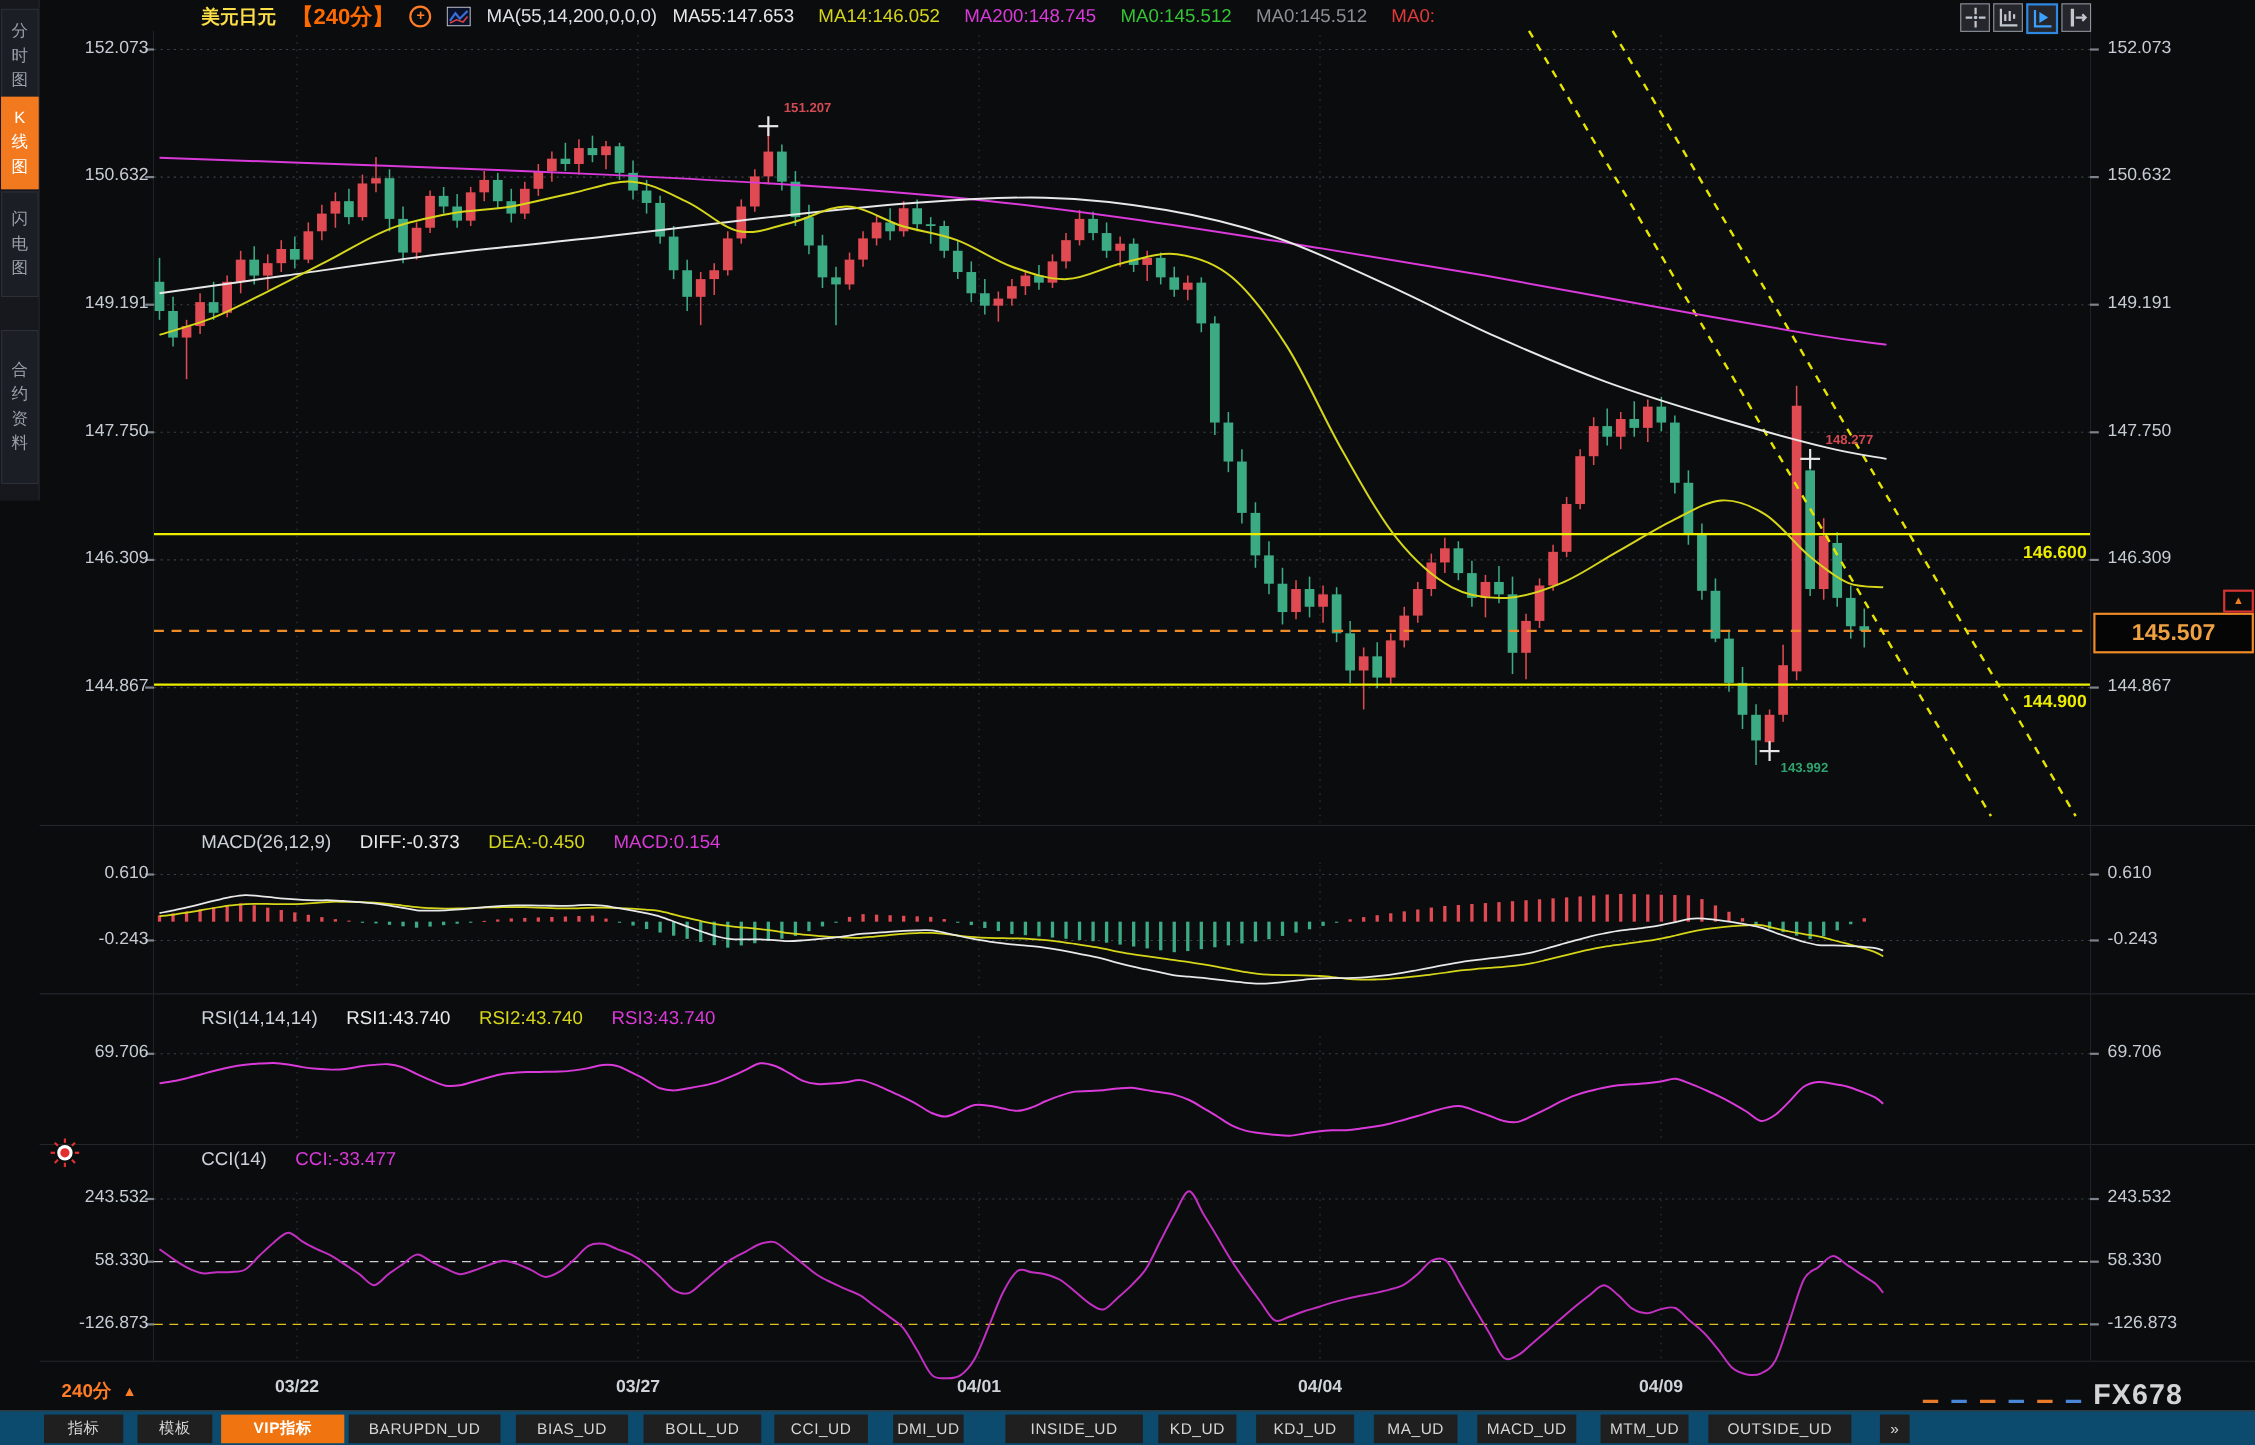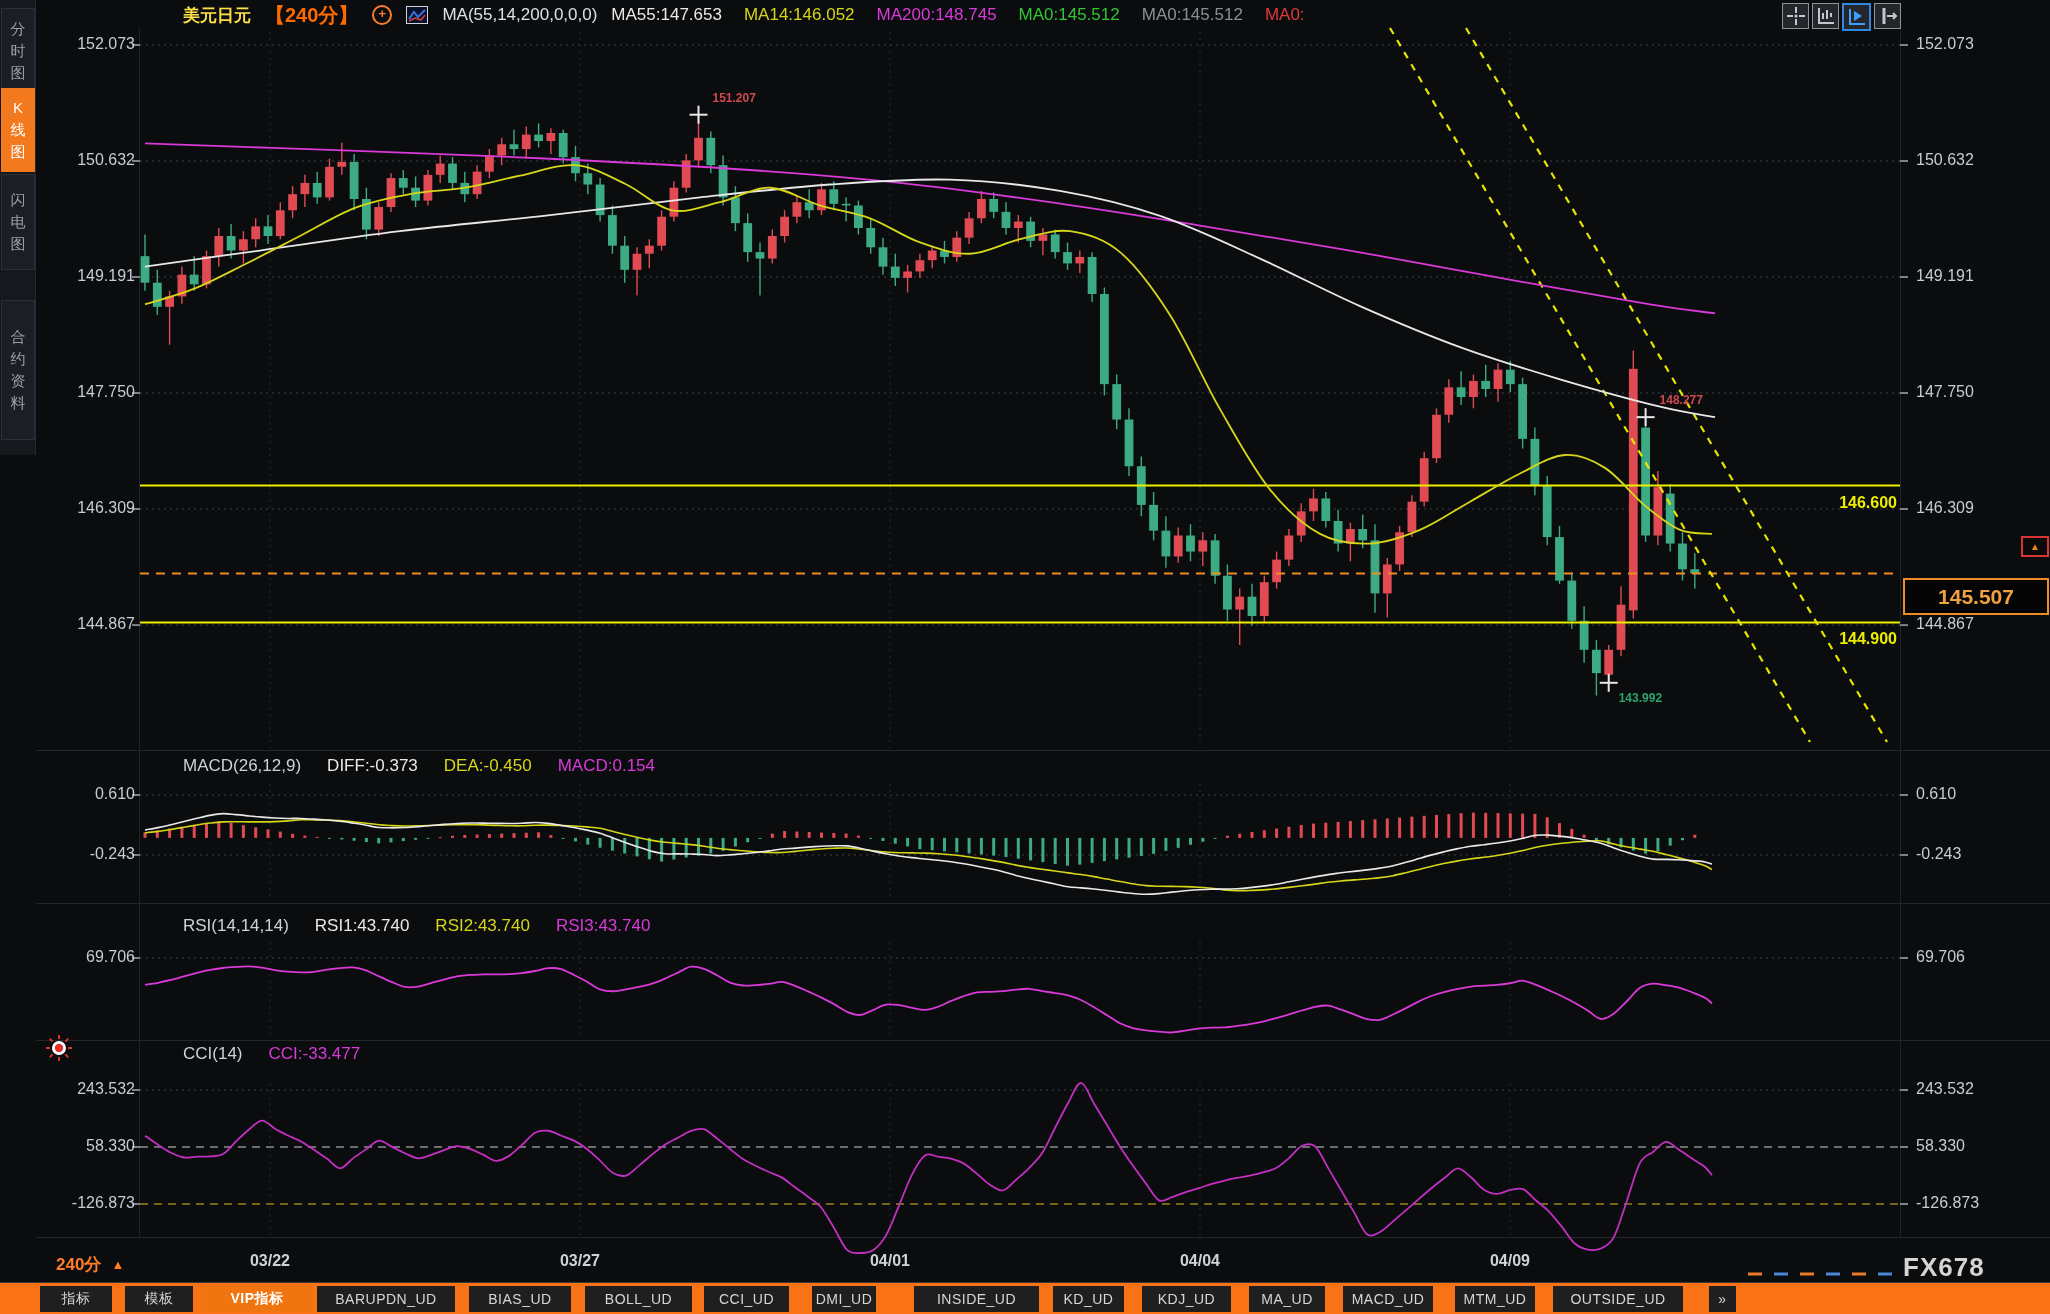--- a/index.html
+++ b/index.html
@@ -21,25 +21,25 @@
   .ind-header .t{color:#ccd2da;}
   .ind-header .w{color:#e9e9e9;}
   .ind-header .y{color:#d6d619;}
   .ind-header .m{color:#d93ad9;}
   .axlbl{position:absolute;font-size:16px;color:#c6ccd4;}
   .datelbl{position:absolute;font-size:16px;font-weight:bold;color:#ced3da;text-align:center;width:80px;top:1252px;}
   .hline-lbl{position:absolute;font-size:16px;font-weight:bold;color:#eded00;width:200px;text-align:right;margin-top:29px;}
   .ann{position:absolute;font-size:12px;font-weight:bold;}
   #pricebox{position:absolute;left:1903px;top:557px;width:142px;height:33px;border:2px solid #ef8c28;
             background:#050505;color:#f0a242;font-size:21px;font-weight:bold;display:flex;align-items:center;
-            justify-content:center;margin-top:21px;}
+            justify-content:center;}
   #alerticon{position:absolute;left:2021px;top:536px;width:24px;height:17px;border:2px solid #d83434;background:#0a0a0a;
              color:#f08020;font-size:10px;display:flex;align-items:center;justify-content:center;}
   #interval-row{position:absolute;left:56px;top:1253px;color:#ff7d27;font-size:17px;font-weight:bold;display:flex;gap:10px;align-items:center;}
-  #tabbar{position:absolute;left:0;top:1282px;width:2050px;height:32px;background:#f97316;border-top:1px solid #3a3a3a;}
+  #tabbar{position:absolute;left:0;top:1282px;width:2050px;height:32px;background:#0c4a6e;border-top:1px solid #3a3a3a;}
   .btab{position:absolute;top:3px;height:26px;background:#1f1f1f;color:#d6d6d6;font-size:14px;display:flex;
         align-items:center;justify-content:center;cursor:pointer;letter-spacing:.5px;}
   .btab.active{background:#f07410;color:#ffffff;font-weight:bold;}
   #wm{position:absolute;left:1903px;top:1252px;color:#d4d4d4;font-size:26px;font-weight:bold;letter-spacing:1px;}
   #toolbar{position:absolute;left:1782px;top:3px;display:flex;gap:3px;}
   .tool-btn{width:25px;height:24px;background:#24262b;border:1px solid #8d939c;display:flex;align-items:center;
             justify-content:center;cursor:pointer;}
   .tool-btn.sel{border:2px solid #2f88e0;}
   svg#cv{position:absolute;left:0;top:0;}
 </style>

